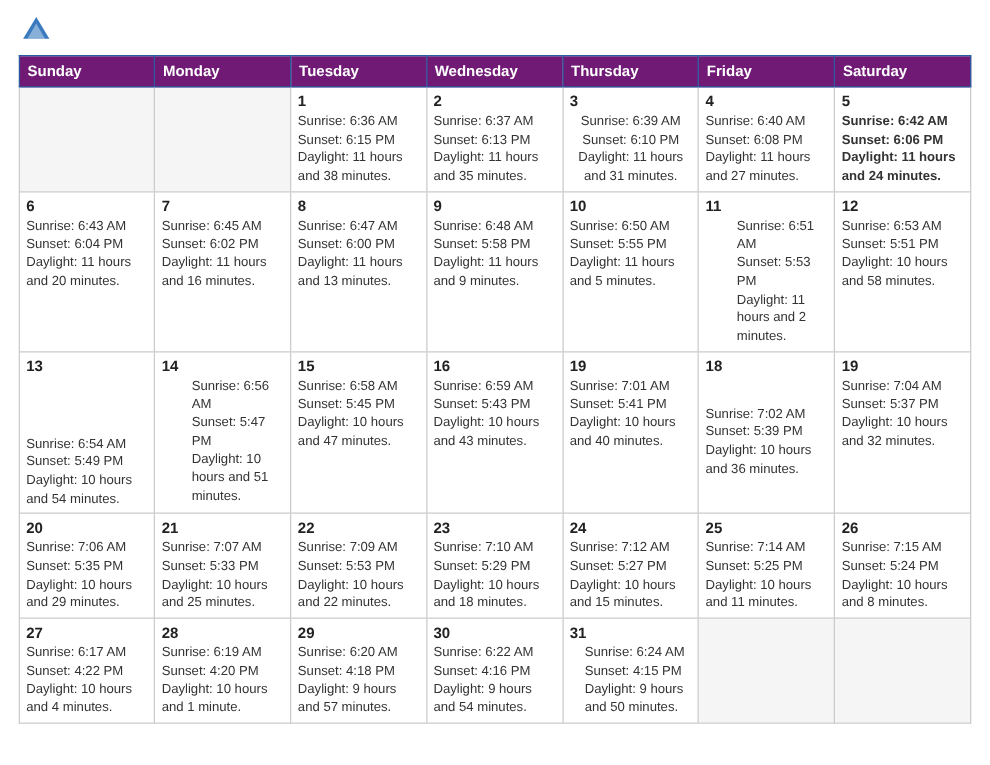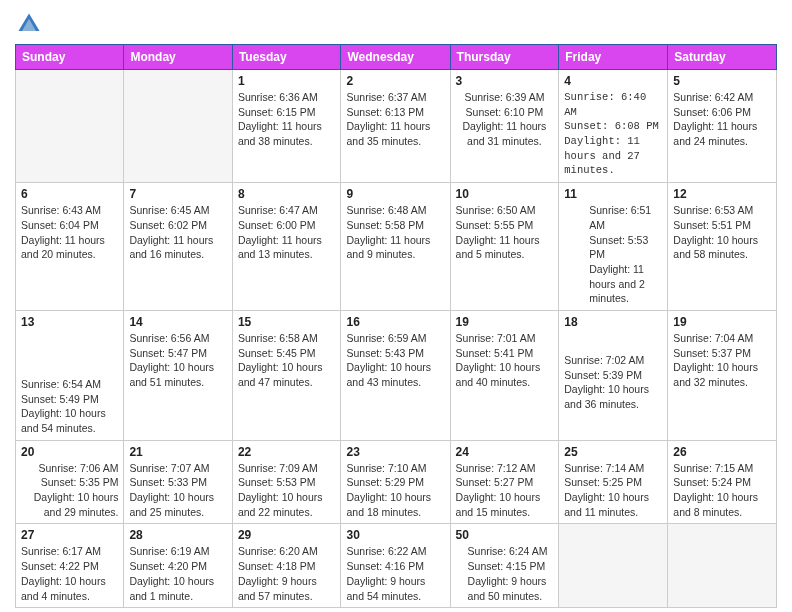--- a/index.html
+++ b/index.html
@@ -52,21 +52,21 @@
     .location {
       font-size: 14px;
       color: #444;
     }
     .calendar {
       width: 100%;
       border-collapse: collapse;
       font-size: 11px;
     }
     .calendar th {
-      background: #d946ef;
+      background: #701a75;
       color: #fff;
       font-weight: bold;
       text-align: left;
       padding: 5px 6px;
       font-size: 12px;
       border: 1px solid #2a5a9f;
     }
     .calendar td {
       border: 1px solid #ccc;
       vertical-align: top;
@@ -149,27 +149,27 @@
 Daylight: 11 hours and 35 minutes.</div>
         </td>
         <td>
           <span class="day-num">3</span>
           <div class="day-info" style="white-space: pre-line; text-align: center;">Sunrise: 6:39 AM
 Sunset: 6:10 PM
 Daylight: 11 hours and 31 minutes.</div>
         </td>
         <td>
           <span class="day-num">4</span>
-          <div class="day-info" style="white-space: pre-line; font-family: Liberation Mono, monospace;">Sunrise: 6:40 AM
+          <div class="day-info" style="white-space: pre-line;">Sunrise: 6:40 AM
 Sunset: 6:08 PM
 Daylight: 11 hours and 27 minutes.</div>
         </td>
         <td>
           <span class="day-num">5</span>
-          <div class="day-info" style="white-space: pre-line;">Sunrise: 6:42 AM
+          <div class="day-info" style="white-space: pre-line; font-weight: bold;">Sunrise: 6:42 AM
 Sunset: 6:06 PM
 Daylight: 11 hours and 24 minutes.</div>
         </td>
       </tr>
       <tr>
         <td>
           <span class="day-num">6</span>
           <div class="day-info" style="white-space: pre-line;">Sunrise: 6:43 AM
 Sunset: 6:04 PM
 Daylight: 11 hours and 20 minutes.</div>
@@ -213,21 +213,21 @@
       </tr>
       <tr>
         <td>
           <span class="day-num">13</span>
           <div class="day-info" style="white-space: pre-line; margin-top: 48px;">Sunrise: 6:54 AM
 Sunset: 5:49 PM
 Daylight: 10 hours and 54 minutes.</div>
         </td>
         <td>
           <span class="day-num">14</span>
-          <div class="day-info" style="white-space: pre-line;">Sunrise: 6:56 AM
+          <div class="day-info" style="white-space: pre-line; margin-left: 24px;">Sunrise: 6:56 AM
 Sunset: 5:47 PM
 Daylight: 10 hours and 51 minutes.</div>
         </td>
         <td>
           <span class="day-num">15</span>
           <div class="day-info" style="white-space: pre-line;">Sunrise: 6:58 AM
 Sunset: 5:45 PM
 Daylight: 10 hours and 47 minutes.</div>
         </td>
         <td>
@@ -251,21 +251,21 @@
         <td>
           <span class="day-num">19</span>
           <div class="day-info" style="white-space: pre-line;">Sunrise: 7:04 AM
 Sunset: 5:37 PM
 Daylight: 10 hours and 32 minutes.</div>
         </td>
       </tr>
       <tr>
         <td>
           <span class="day-num">20</span>
-          <div class="day-info" style="white-space: pre-line; text-align: right;">Sunrise: 7:06 AM
+          <div class="day-info" style="white-space: pre-line;">Sunrise: 7:06 AM
 Sunset: 5:35 PM
 Daylight: 10 hours and 29 minutes.</div>
         </td>
         <td>
           <span class="day-num">21</span>
           <div class="day-info" style="white-space: pre-line;">Sunrise: 7:07 AM
 Sunset: 5:33 PM
 Daylight: 10 hours and 25 minutes.</div>
         </td>
         <td>
@@ -318,21 +318,21 @@
 Sunset: 4:18 PM
 Daylight: 9 hours and 57 minutes.</div>
         </td>
         <td>
           <span class="day-num">30</span>
           <div class="day-info" style="white-space: pre-line;">Sunrise: 6:22 AM
 Sunset: 4:16 PM
 Daylight: 9 hours and 54 minutes.</div>
         </td>
         <td>
-          <span class="day-num">50</span>
+          <span class="day-num">31</span>
           <div class="day-info" style="white-space: pre-line; margin-left: 12px;">Sunrise: 6:24 AM
 Sunset: 4:15 PM
 Daylight: 9 hours and 50 minutes.</div>
         </td>
         <td class="empty"></td>
         <td class="empty"></td>
       </tr>
     </tbody>
 </table>
 

